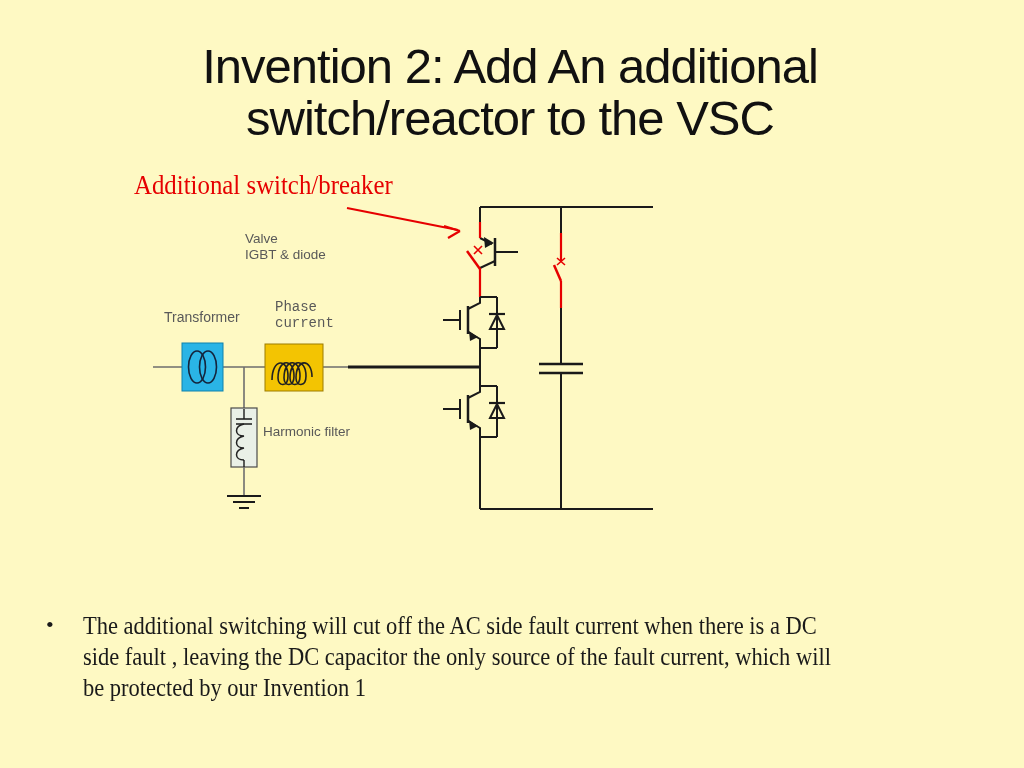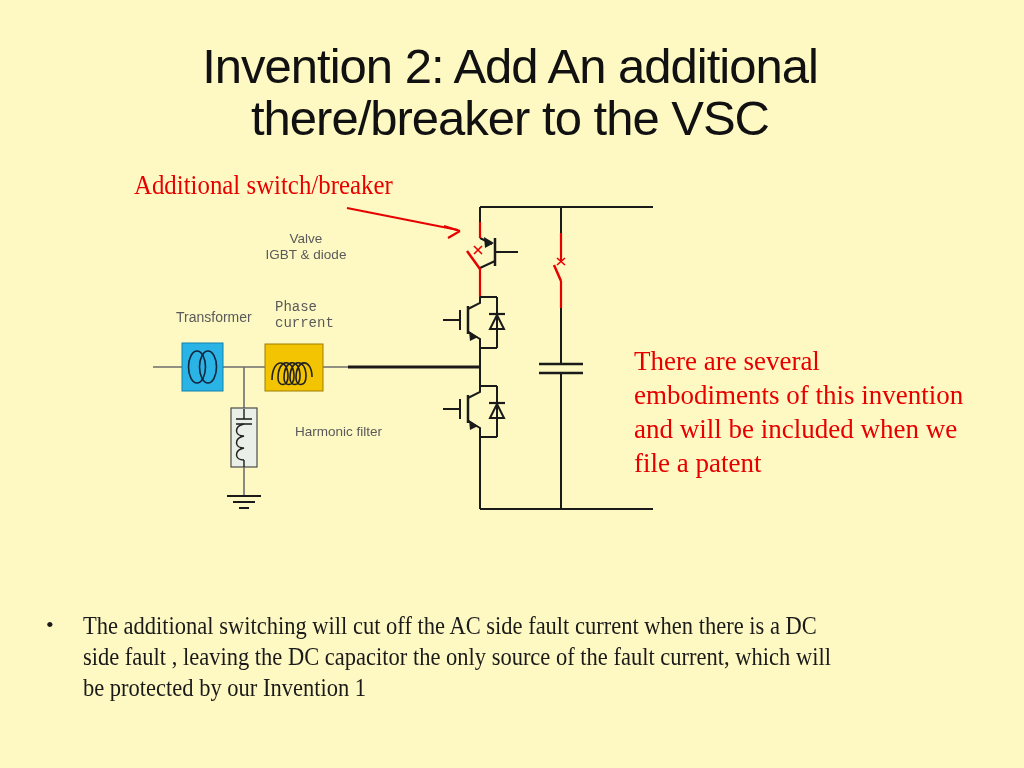--- a/index.html
+++ b/index.html
@@ -5,24 +5,24 @@
   html,body{margin:0;padding:0;background:#ffffff;}
   .slide{position:relative;width:1024px;height:768px;background:#fef9c3;overflow:hidden;
          font-family:"Liberation Serif",serif;color:#1a1a1a;}
   .title{position:absolute;top:40px;left:0;width:1020px;text-align:center;
          font-family:"Liberation Sans",sans-serif;font-size:49px;line-height:52px;
          color:#111;letter-spacing:-1px;}
   .callout{position:absolute;left:134px;top:170px;font-size:27px;color:var(--accent_red);
            transform:scaleX(0.92);transform-origin:left top;white-space:nowrap;}
   .diag-label{position:absolute;font-family:"Liberation Sans",sans-serif;
               color:var(--label_gray);font-size:14px;line-height:16px;}
-  #lbl-valve{left:245px;top:231px;width:122px;text-align:center;font-size:13.5px;}
-  #lbl-transformer{left:176px;top:309px;}
+  #lbl-valve{left:245px;top:231px;width:122px;font-size:13.5px;}
+  #lbl-transformer{left:164px;top:309px;}
   #lbl-phase{left:275px;top:299px;font-family:Liberation Mono, monospace;}
-  #lbl-filter{left:263px;top:424px;font-size:13.5px;margin-left:32px;}
+  #lbl-filter{left:263px;top:424px;font-size:13.5px;}
   .note{position:absolute;left:634px;top:344px;font-size:27px;line-height:34px;
         color:var(--accent_red);white-space:nowrap;}
   .bullet-row{position:absolute;left:46px;top:610px;width:950px;}
   .bullet-glyph{position:absolute;left:0;top:2px;font-size:22px;color:#1a1a1a;}
   .bullet-text{position:absolute;left:37px;top:0;font-size:25px;line-height:31px;
                color:#1a1a1a;transform:scaleX(0.90);transform-origin:left top;
                white-space:nowrap;}
   svg.circuit{position:absolute;left:0;top:0;}
   .ln-g{stroke:var(--line_gray);stroke-width:1.6;fill:none;}
   .ln-b{stroke:var(--line_black);stroke-width:2;fill:none;}
@@ -30,21 +30,21 @@
   .ln-r{stroke:var(--accent_red);stroke-width:2.2;fill:none;}
   .fill-b{fill:var(--line_black);stroke:none;}
 </style>
 </head>
 <body>
 
 <div class="slide">
 
   <div class="title">
     <div>Invention 2: Add An additional</div>
-    <div>there/breaker to the VSC</div>
+    <div>switch/reactor to the VSC</div>
   </div>
 
   <div class="callout">Additional switch/breaker</div>
 
   <svg class="circuit" width="1024" height="768" viewBox="0 0 1024 768">
 
     <g>
       <path class="ln-r" d="M347,208 L458,230"></path>
       <path class="ln-r" d="M460,231 L444,226 M460,231 L448,238"></path>
     </g>
@@ -156,26 +156,20 @@
     <div>Valve</div>
     <div>IGBT &amp; diode</div>
   </div>
   <div class="diag-label" id="lbl-transformer">Transformer</div>
   <div class="diag-label" id="lbl-phase">
     <div>Phase</div>
     <div>current</div>
   </div>
   <div class="diag-label" id="lbl-filter">Harmonic filter</div>
 
-  <div class="note">
-    <div>There are several</div>
-    <div>embodiments of this invention</div>
-    <div>and will be included when we</div>
-    <div>file a patent</div>
-  </div>
 
   <div class="bullet-row">
     <span class="bullet-glyph">•</span>
     <div class="bullet-text">
       <div>The additional switching will cut off the AC side fault current when there is a DC</div>
       <div>side fault , leaving the DC capacitor the only source of the fault current, which will</div>
       <div>be protected by our Invention 1</div>
     </div>
   </div>
 

